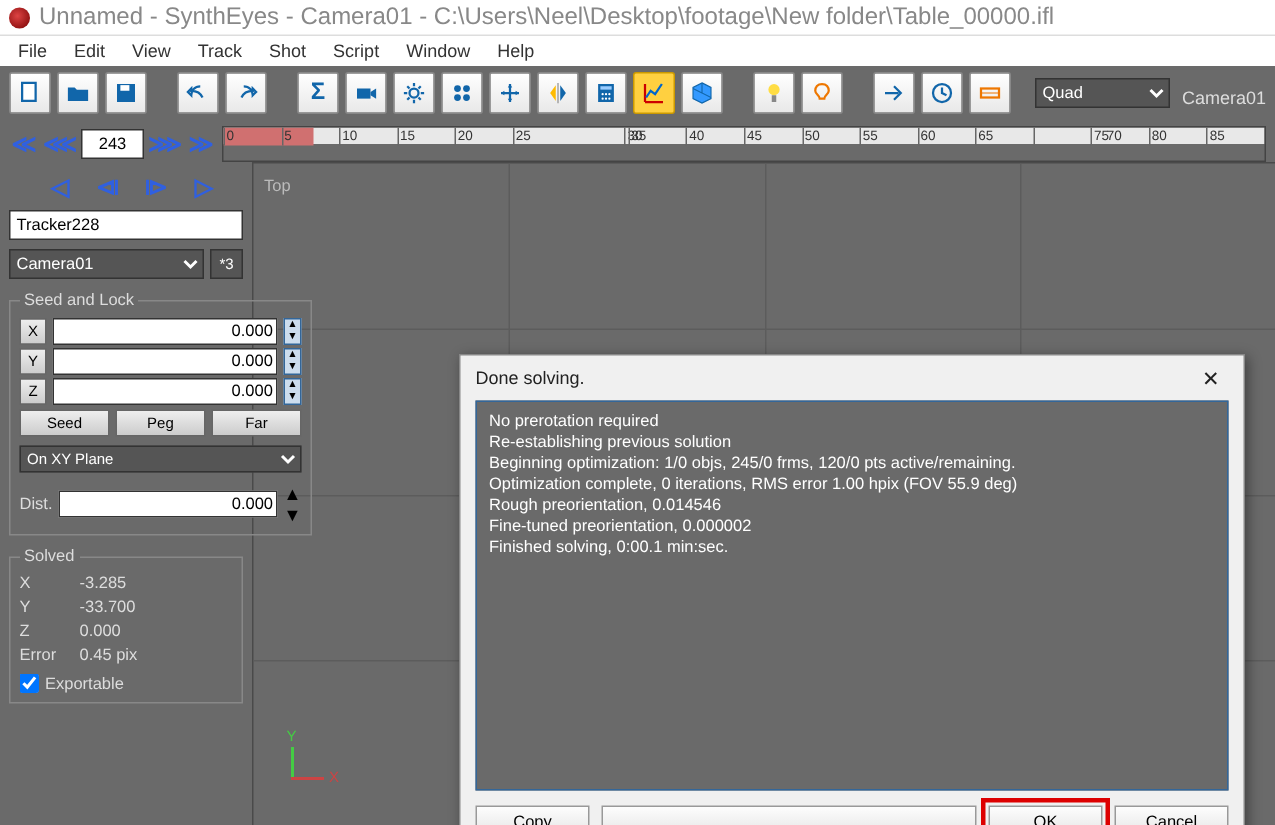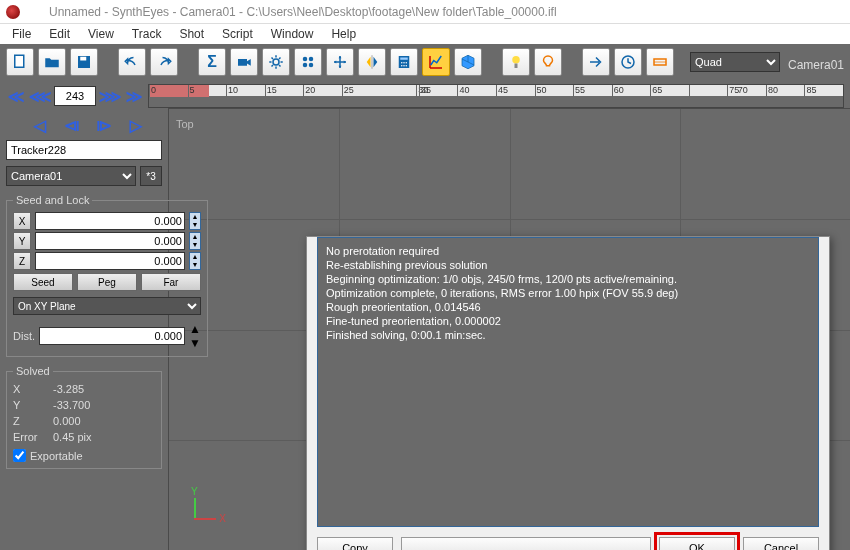--- a/index.html
+++ b/index.html
@@ -1,17 +1,17 @@
 <!DOCTYPE html>
 <html><head>
 <meta charset="utf-8">
 <style>
 * { margin:0; padding:0; box-sizing:border-box; font-family:"Segoe UI",Tahoma,sans-serif; }
 body { width:850px; height:550px; background:#f0f0f0; overflow:hidden; font-size:12px; }
-.titlebar { height:24px; background:#fff; display:flex; align-items:center; padding:0 6px; color:#888; font-size:12px; border-bottom:1px solid #ddd;gap:23px; }
+.titlebar { height:24px; background:#fff; display:flex; align-items:center; padding:0 6px; color:#888; font-size:16px; border-bottom:1px solid #ddd; }
 .titlebar .app-icon { width:14px; height:14px; border-radius:50%; background:radial-gradient(circle at 40% 40%, #d44, #700); margin-right:6px; }
 .menubar { height:20px; background:#fff; display:flex; align-items:center; padding:0 4px; gap:2px; }
 .menubar span { padding:2px 8px; color:#333; cursor:default; }
 .workspace { height:506px; background:#6a6a6a; position:relative; }
 .toolbar { height:36px; display:flex; align-items:center; padding:2px 6px; gap:4px; }
 .tbtn { width:28px; height:28px; background:linear-gradient(#fff,#e8e8e8); border:1px solid #888; border-radius:2px; display:flex; align-items:center; justify-content:center; font-size:16px; }
 .tbtn svg { width:18px; height:18px; }
 .tbtn.active { background:#ffd040; border-color:#cc9900; }
 .spacer { width:12px; }
 .view-select { margin-left:auto; display:flex; align-items:flex-end; gap:8px; }
@@ -328,20 +328,24 @@
         </label>
     </fieldset>
   </div>
 
   <div class="axis">
     <div class="y"></div>
       <div class="x"></div>
   </div>
 
   <div class="dialog">
+    <div class="dlg-title">
+      <span>Done solving.</span>
+      <span class="x">✕</span>
+    </div>
     <div class="dlg-body">No prerotation required
 Re-establishing previous solution
 Beginning optimization: 1/0 objs, 245/0 frms, 120/0 pts active/remaining.
 Optimization complete, 0 iterations, RMS error 1.00 hpix (FOV 55.9 deg)
 Rough preorientation, 0.014546
 Fine-tuned preorientation, 0.000002
 Finished solving, 0:00.1 min:sec.</div>
     <div class="dlg-btns">
       <div class="dbtn">Copy</div>
       <div class="dlg-spacer"></div>

